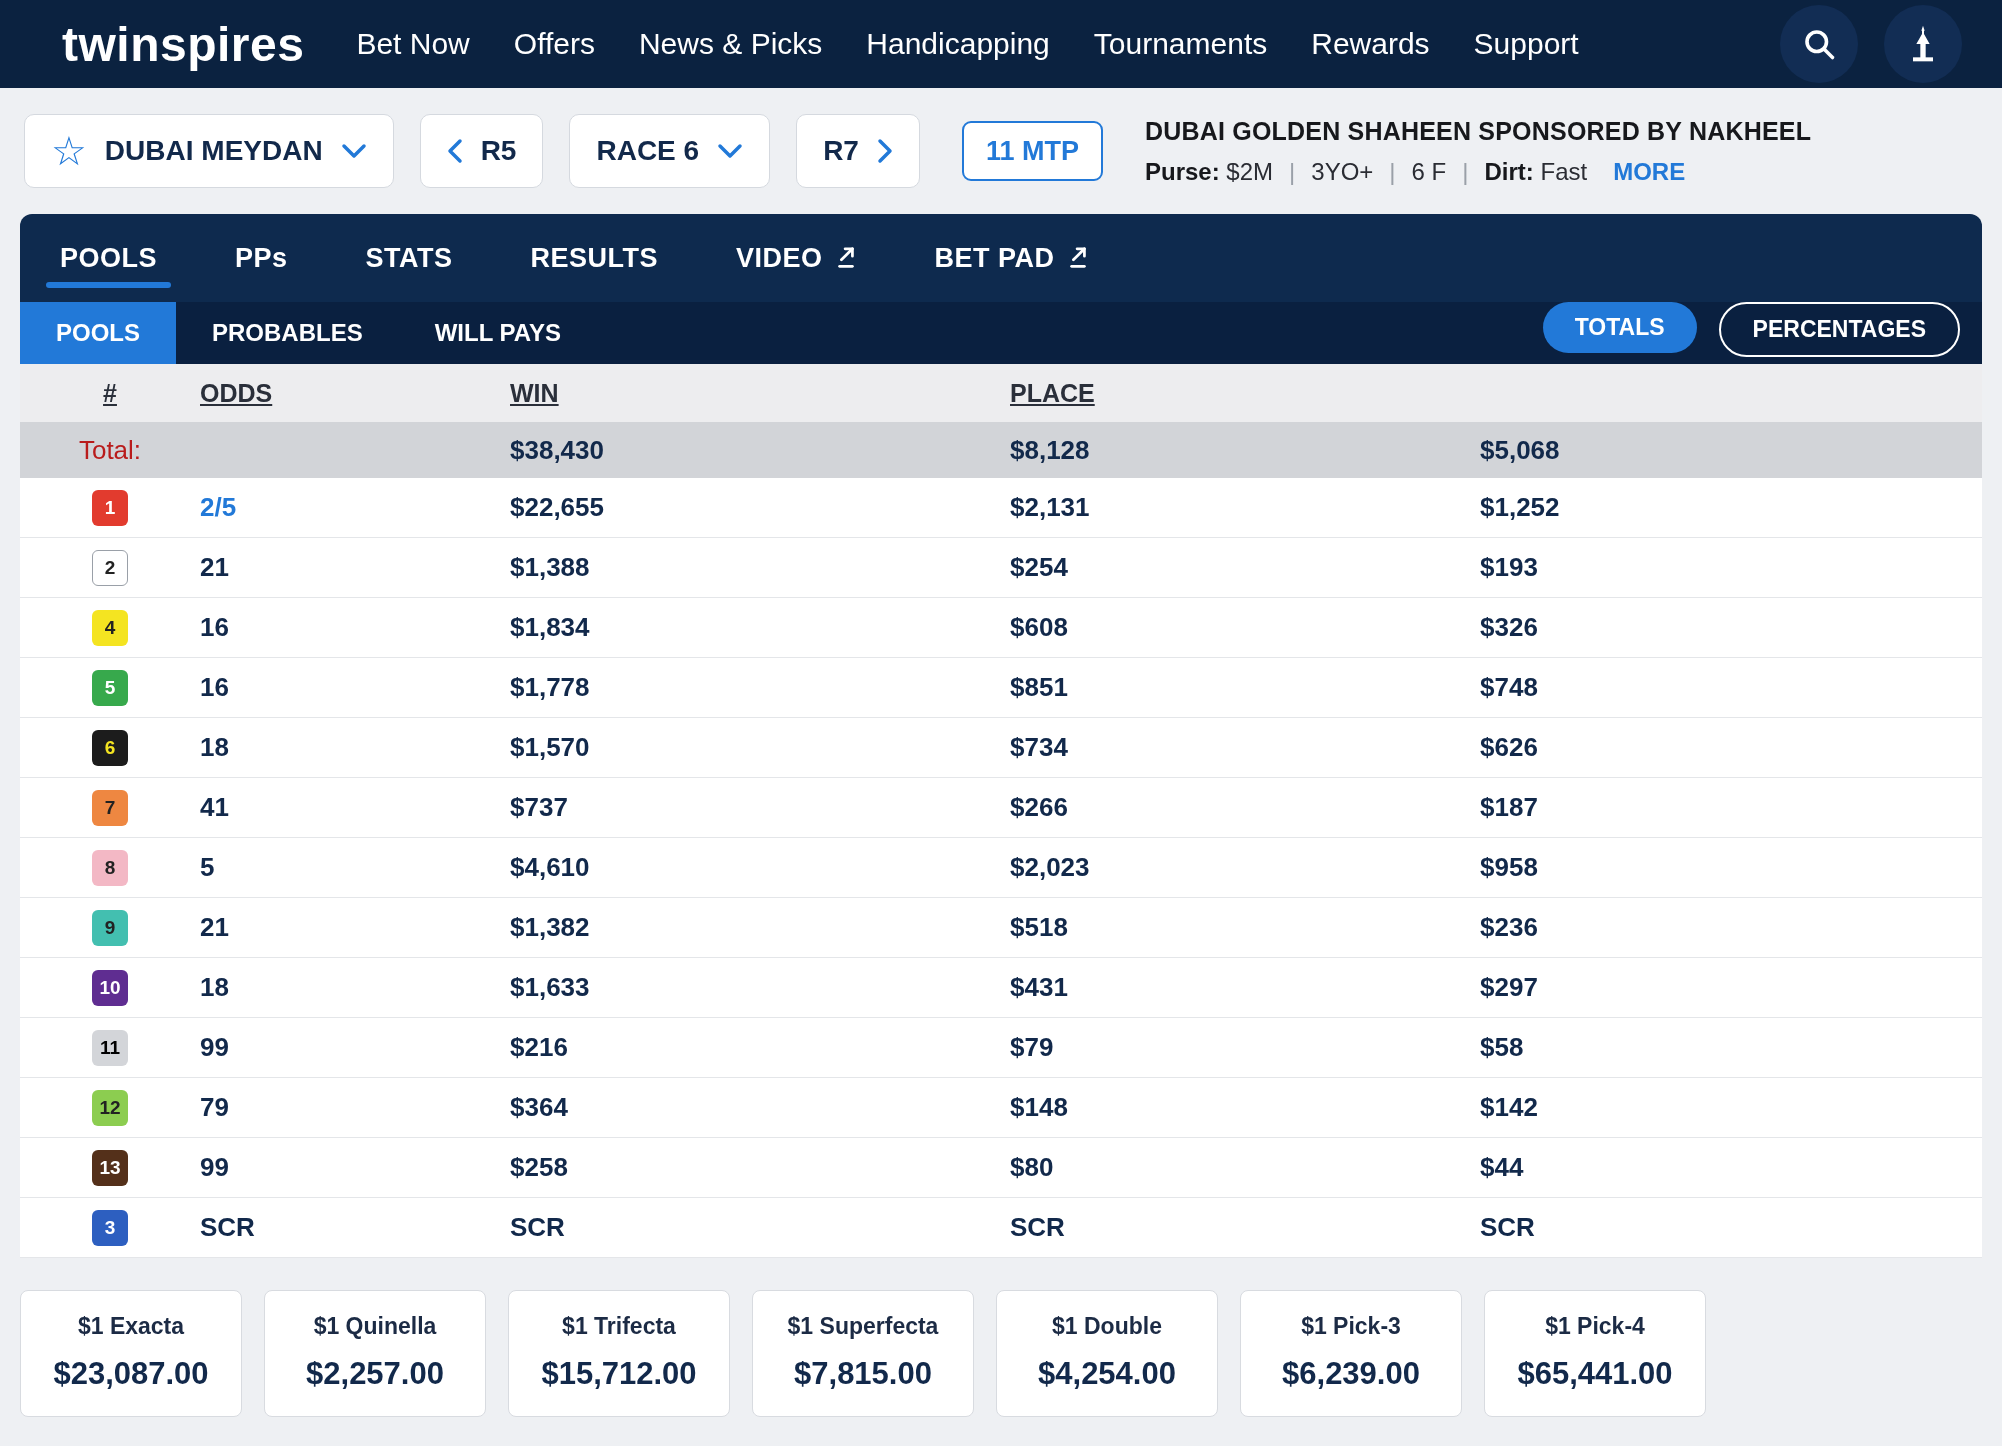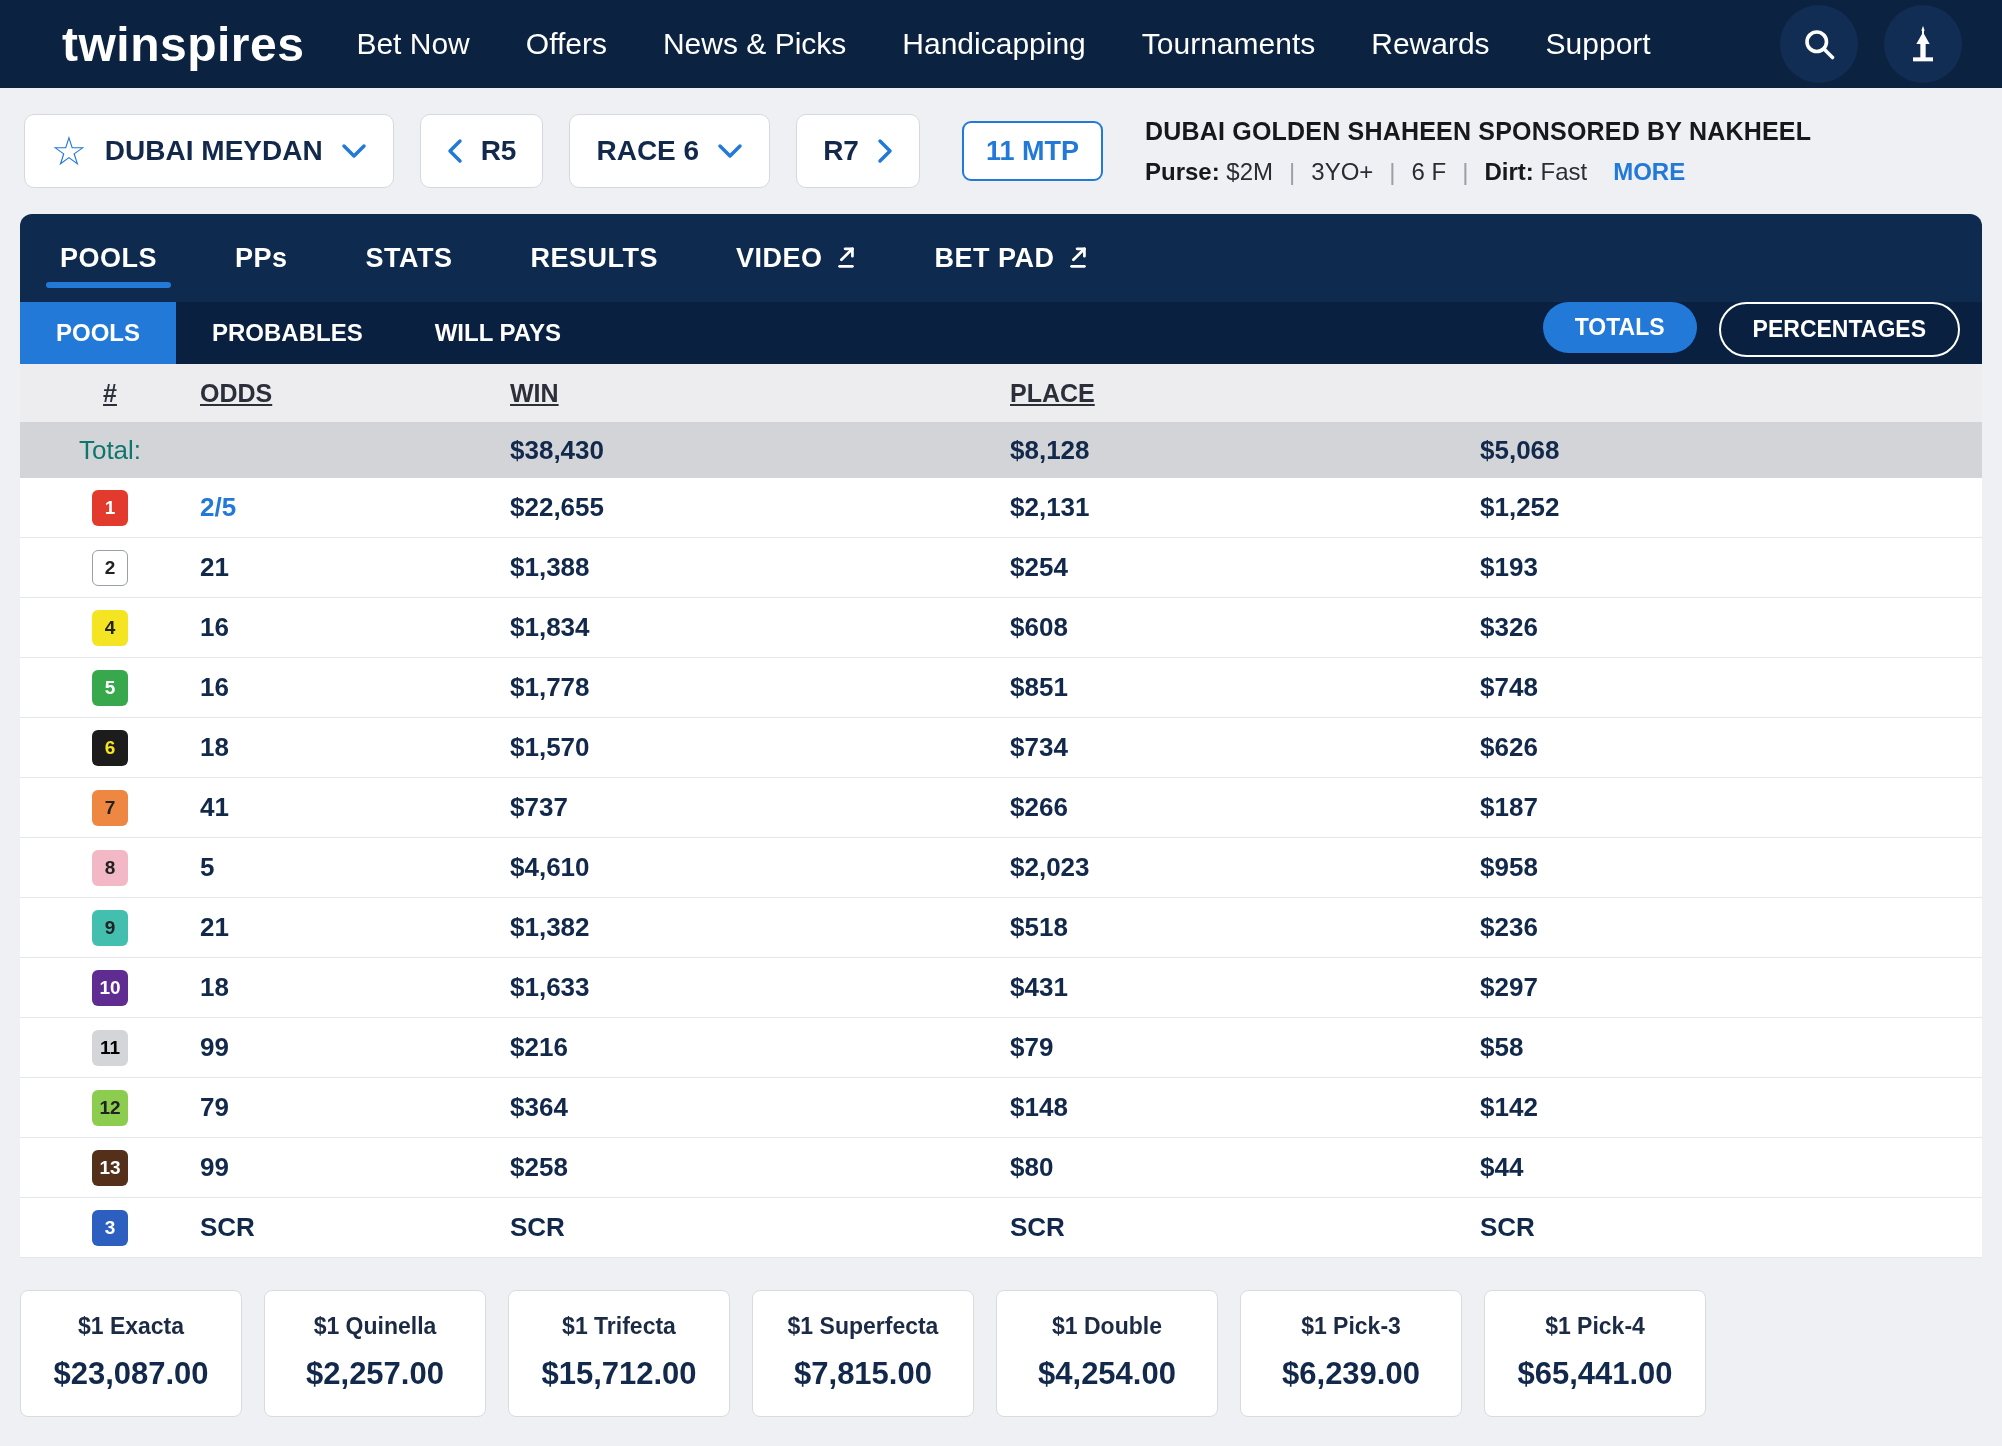--- a/index.html
+++ b/index.html
@@ -10,21 +10,21 @@
     font-family:"Liberation Sans", sans-serif;
     color:#12294b;
     overflow:hidden;
   }
   
   .navbar {
     height:88px; background:#0b2240;
     display:flex; align-items:center; padding:0 40px 0 62px;
   }
   .logo { font-size:48px; font-weight:bold; color:#fff; letter-spacing:0.5px; cursor:pointer; }
-  .nav-links { display:flex; gap:56px; margin-left:52px; }
+  .nav-links { display:flex; gap:44px; margin-left:52px; }
   .nav-link { color:#fff; font-size:30px; cursor:pointer; white-space:nowrap; }
   .nav-right { margin-left:auto; display:flex; gap:26px; align-items:center; }
   .icon-circle {
     width:78px; height:78px; border-radius:50%; background:#122d54;
     display:flex; align-items:center; justify-content:center; cursor:pointer;
   }
   
   .racebar { display:flex; align-items:center; padding:26px 24px; gap:26px; }
   .ctl {
     background:#fff; border:1px solid #d5d9df; border-radius:10px; height:74px;
@@ -70,21 +70,21 @@
   .pool-table { margin:0 20px; background:#fff; }
   .grid-row {
     display:grid;
     grid-template-columns:180px 310px 500px 470px 1fr;
     align-items:center;
   }
   .thead { background:#ededef; height:58px; font-size:25px; color:#2a2f3a; font-weight:600; }
   .thead .hcell { text-decoration:underline; cursor:pointer; }
   .c-num { display:flex; justify-content:center; }
   .total-row { background:#d2d4d8; height:56px; font-size:26px; }
-  .total-label { color:#0f766e; font-weight:normal; }
+  .total-label { color:#b91c1c; font-weight:normal; }
   .total-row .val { font-weight:bold; }
   .trow { height:60px; border-bottom:1px solid #e4e6e9; font-size:26px; font-weight:bold; color:#12294b; }
   .chip {
     display:inline-flex; align-items:center; justify-content:center;
     min-width:36px; height:36px; padding:0 5px; border-radius:6px;
     font-size:19px; font-weight:bold;
   }
   .odds { font-weight:bold; }
   .odds.link { color:#2279d8; cursor:pointer; }
   

